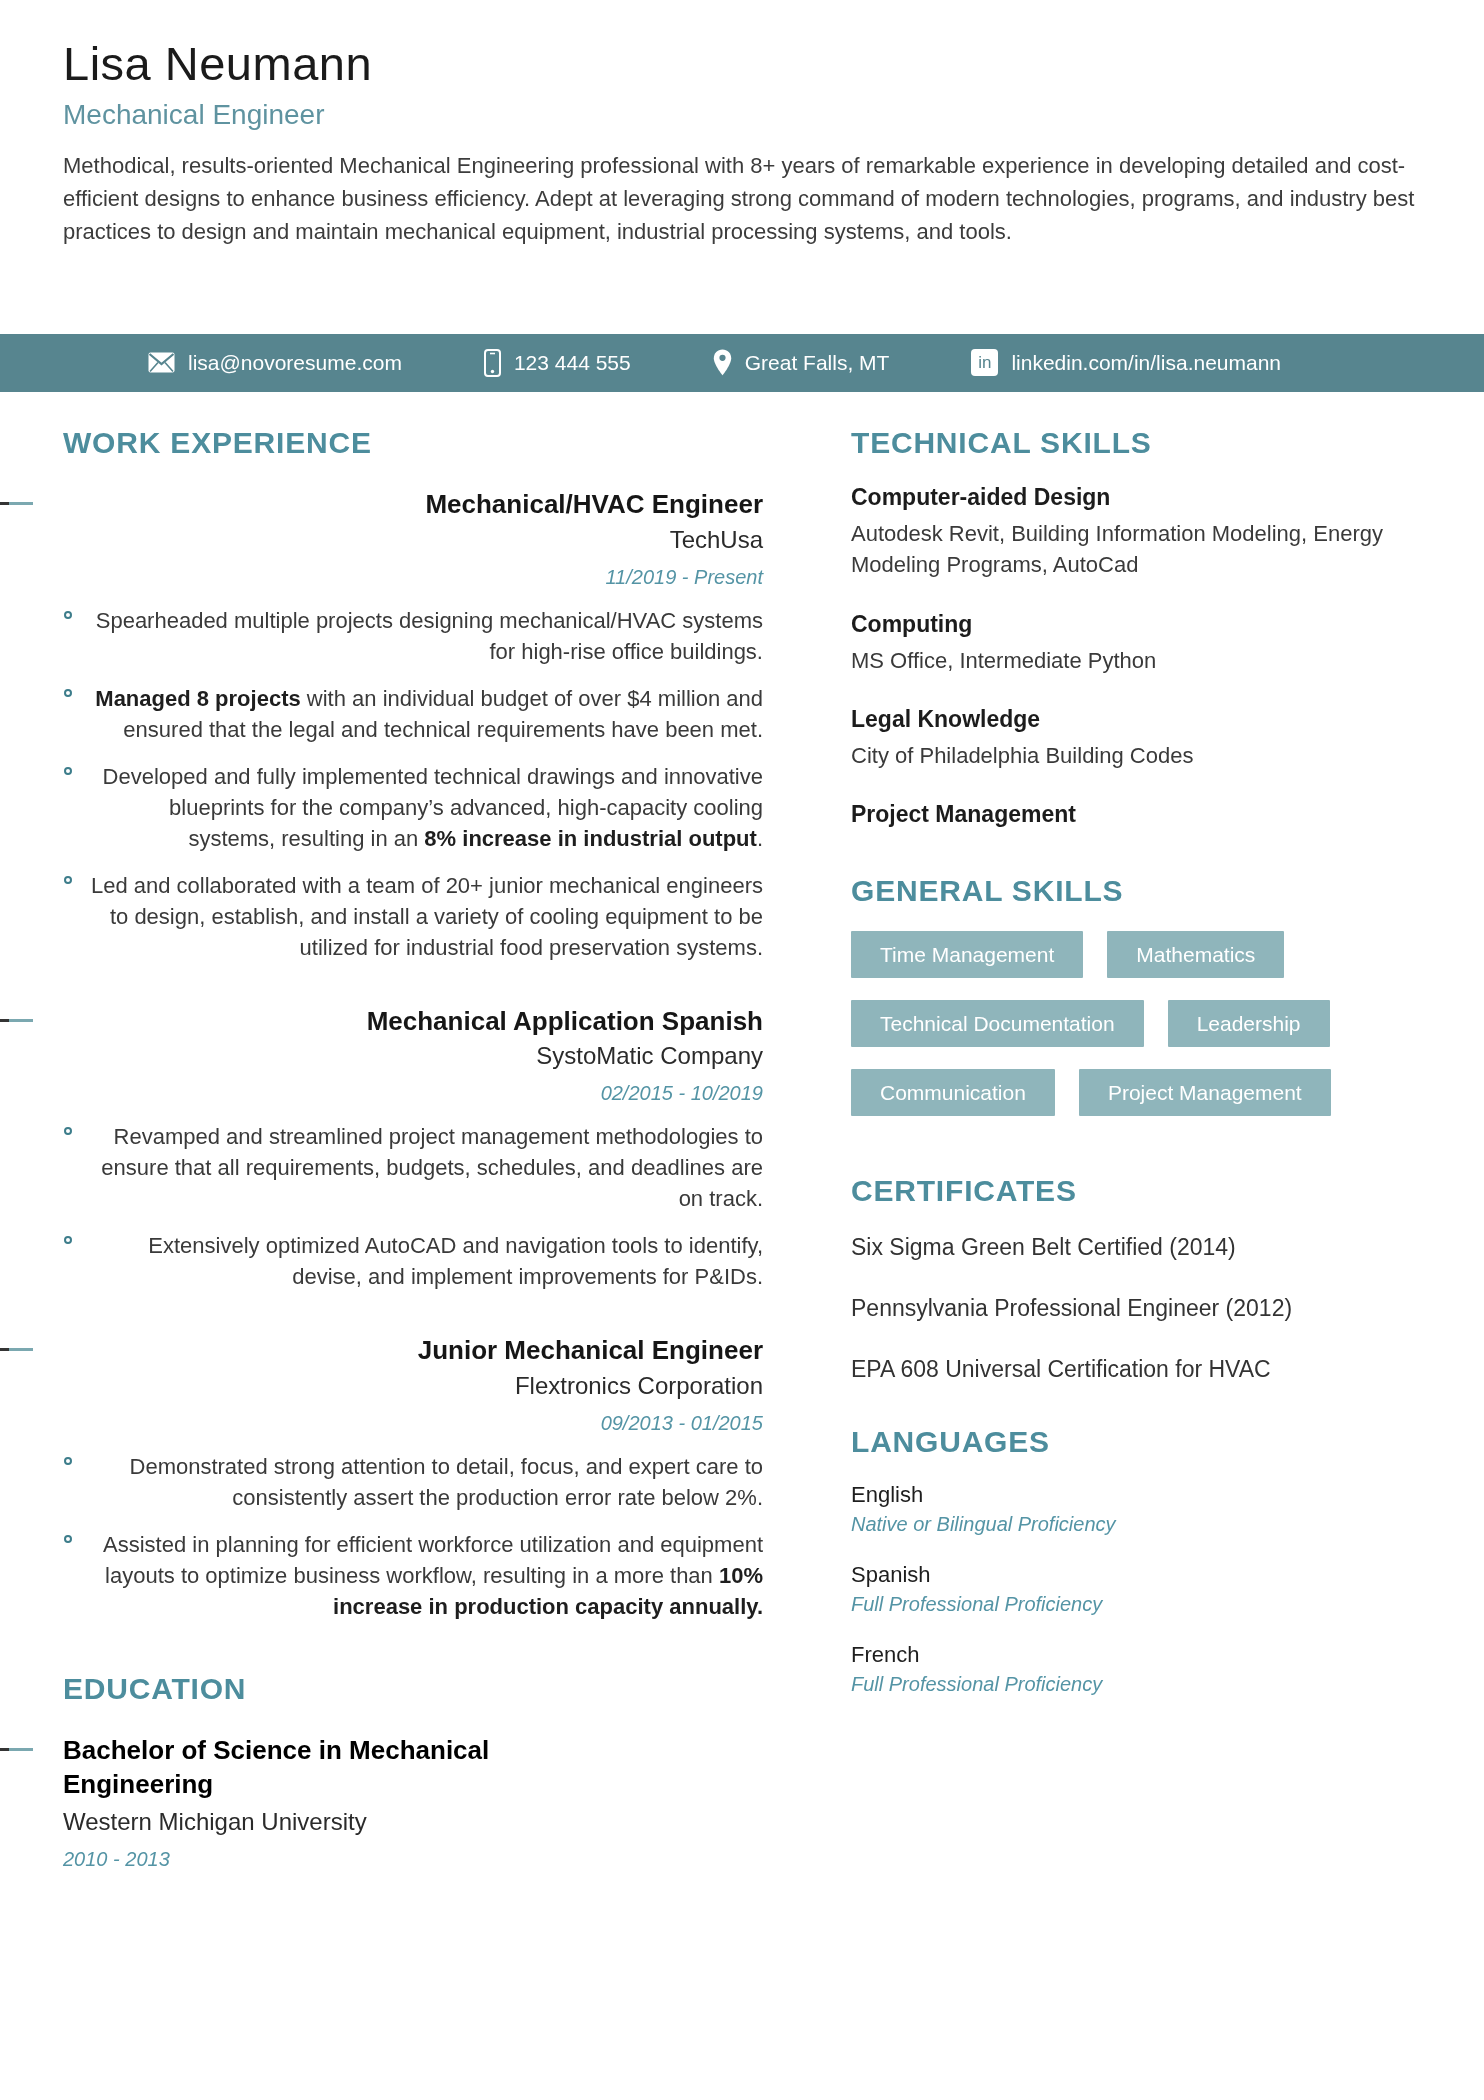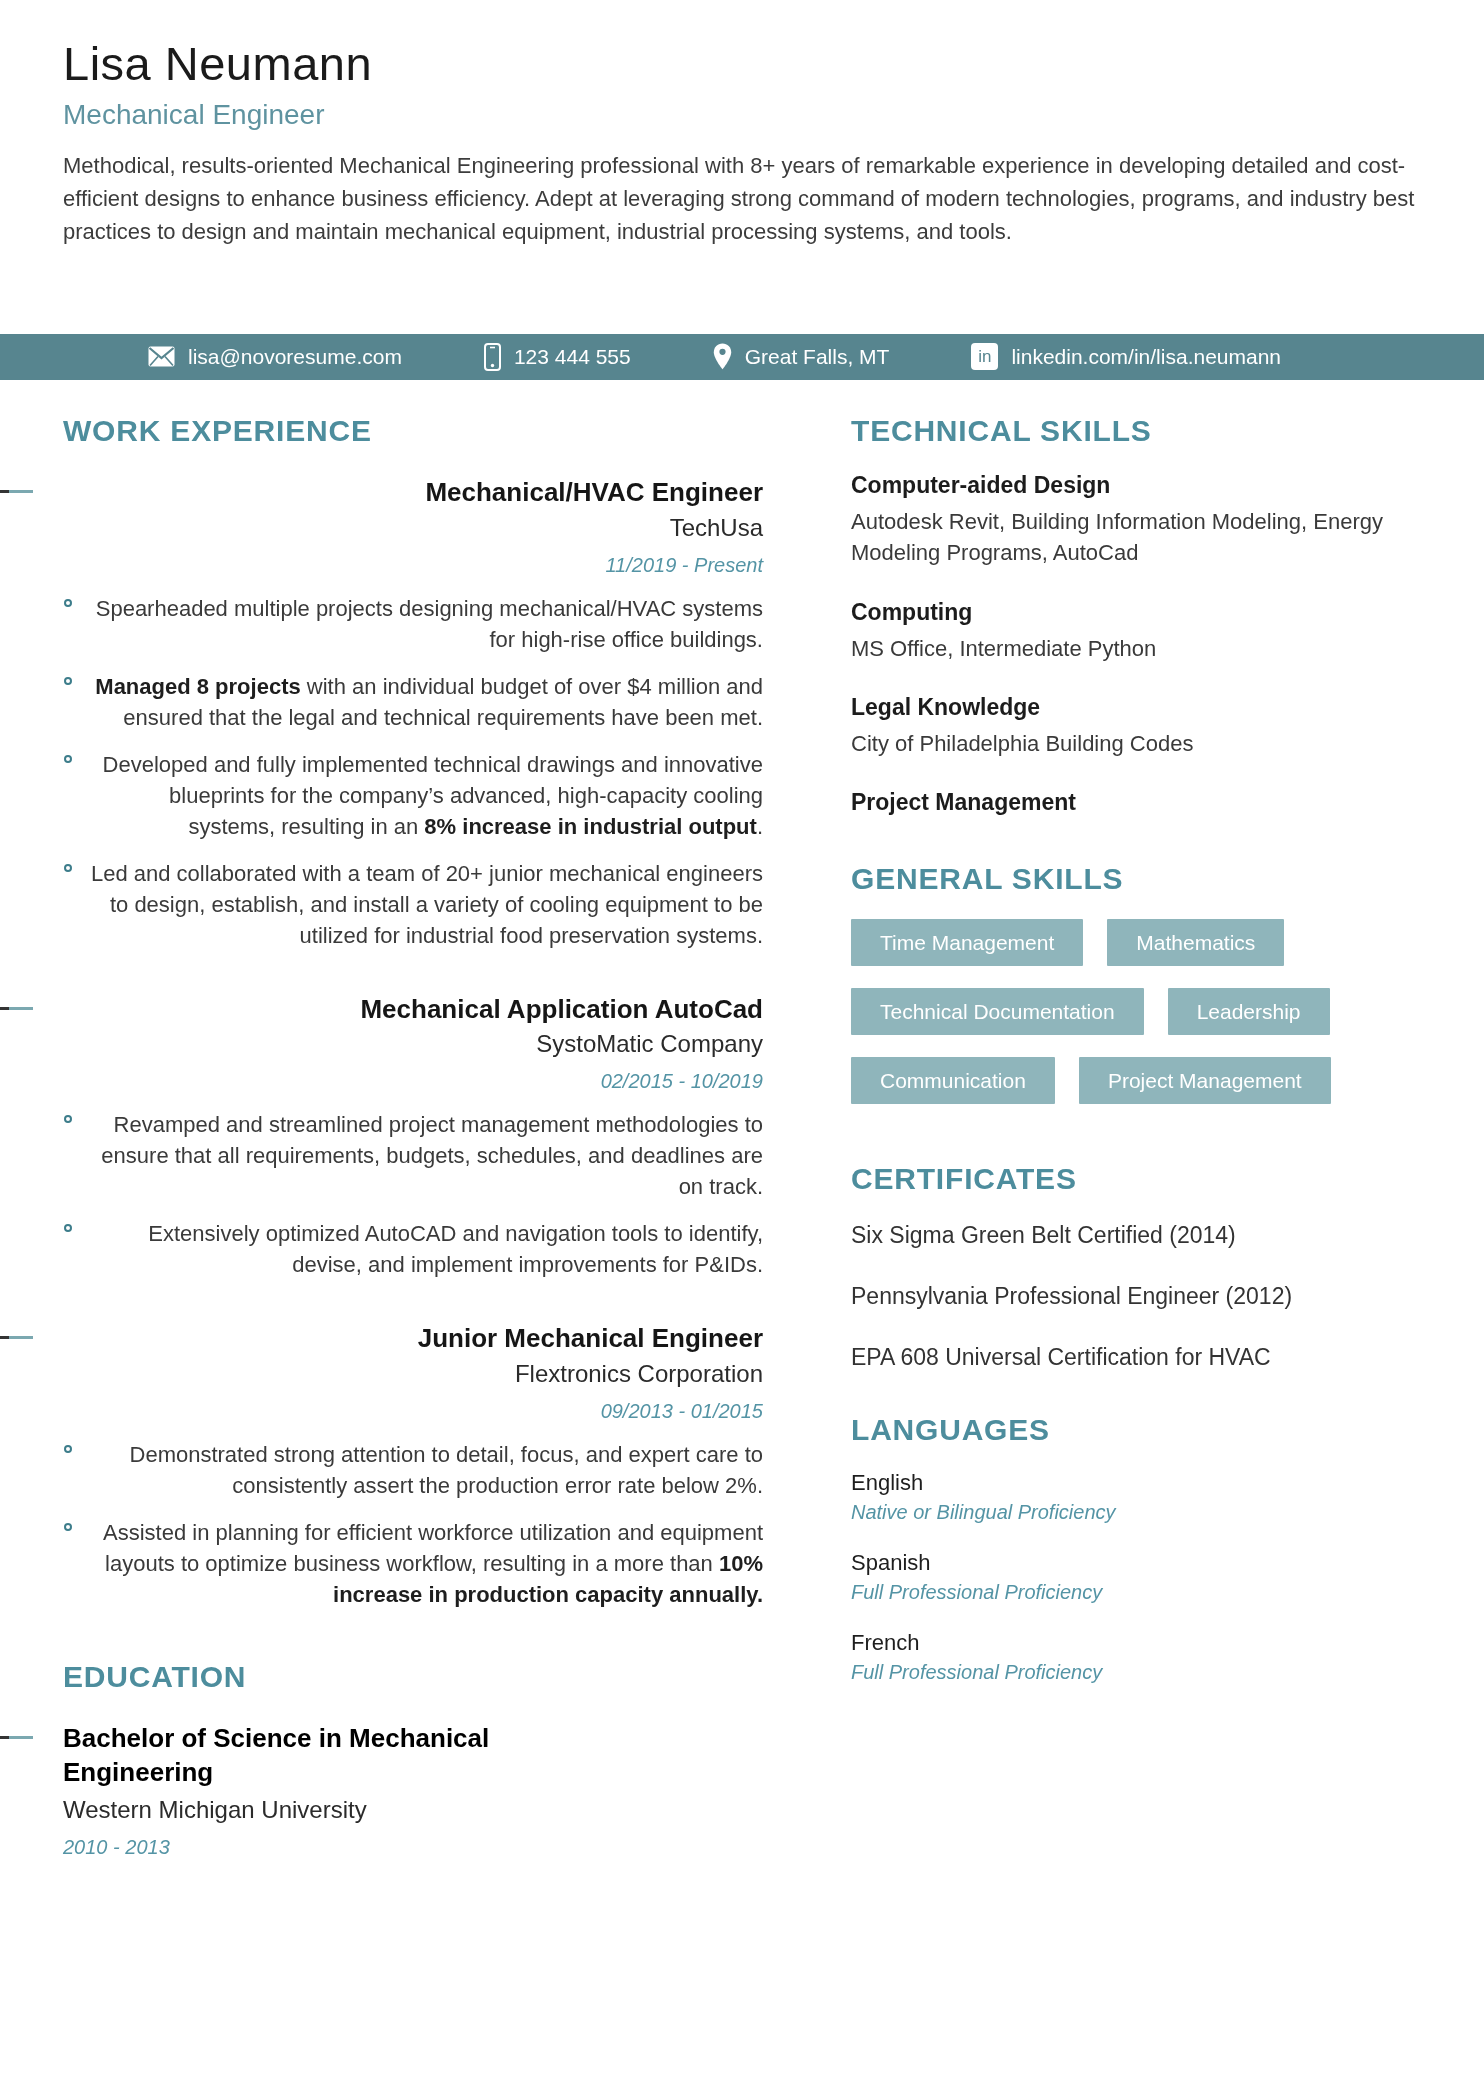--- a/index.html
+++ b/index.html
@@ -20,21 +20,21 @@
     font-size: 28px; font-weight: 400; color: #5f93a0;
     margin-top: 8px;
   }
   .summary {
     margin-top: 18px; font-size: 22px; line-height: 1.5;
     color: #3c3c3c; max-width: 1360px;
   }
   .contact-bar {
     margin-top: 86px;
     background: #57858f;
-    height: 46px; width: 100%;
+    height: 58px; width: 100%;
     display: flex; align-items: center;
     padding-left: 148px; column-gap: 82px;
     color: #ffffff; font-size: 21px;
   }
   .contact-item { display: flex; align-items: center; gap: 13px; white-space: nowrap; }
   .contact-item svg { display: block; }
   .li-badge {
     width: 27px; height: 27px; border-radius: 4px; background: #ffffff;
     display: flex; align-items: center; justify-content: center;
     color: #57858f; font-weight: 400; font-size: 17px; line-height: 1;
@@ -160,21 +160,21 @@
           <div class="dates">11/2019 - Present</div>
           <ul class="bullets">
             <li class="bullet"><span class="ring"></span><span>Spearheaded multiple projects designing mechanical/HVAC systems for high-rise office buildings.</span></li>
             <li class="bullet"><span class="ring"></span><span class="b">Managed 8 projects</span><span> with an individual budget of over $4 million and ensured that the legal and technical requirements have been met.</span></li>
             <li class="bullet"><span class="ring"></span><span>Developed and fully implemented technical drawings and innovative blueprints for the company’s advanced, high-capacity cooling systems, resulting in an </span><span class="b">8% increase in industrial output</span><span>.</span></li>
             <li class="bullet"><span class="ring"></span><span>Led and collaborated with a team of 20+ junior mechanical engineers to design, establish, and install a variety of cooling equipment to be utilized for industrial food preservation systems.</span></li>
           </ul>
         </article>
         <article class="job">
           <div class="dash"></div>
-          <h3 class="job-title">Mechanical Application AutoCad</h3>
+          <h3 class="job-title">Mechanical Application Spanish</h3>
           <div class="company">SystoMatic Company</div>
           <div class="dates">02/2015 - 10/2019</div>
           <ul class="bullets">
             <li class="bullet"><span class="ring"></span><span>Revamped and streamlined project management methodologies to ensure that all requirements, budgets, schedules, and deadlines are on track.</span></li>
             <li class="bullet"><span class="ring"></span><span>Extensively optimized AutoCAD and navigation tools to identify, devise, and implement improvements for P&amp;IDs.</span></li>
           </ul>
         </article>
         <article class="job">
           <div class="dash"></div>
           <h3 class="job-title">Junior Mechanical Engineer</h3>

